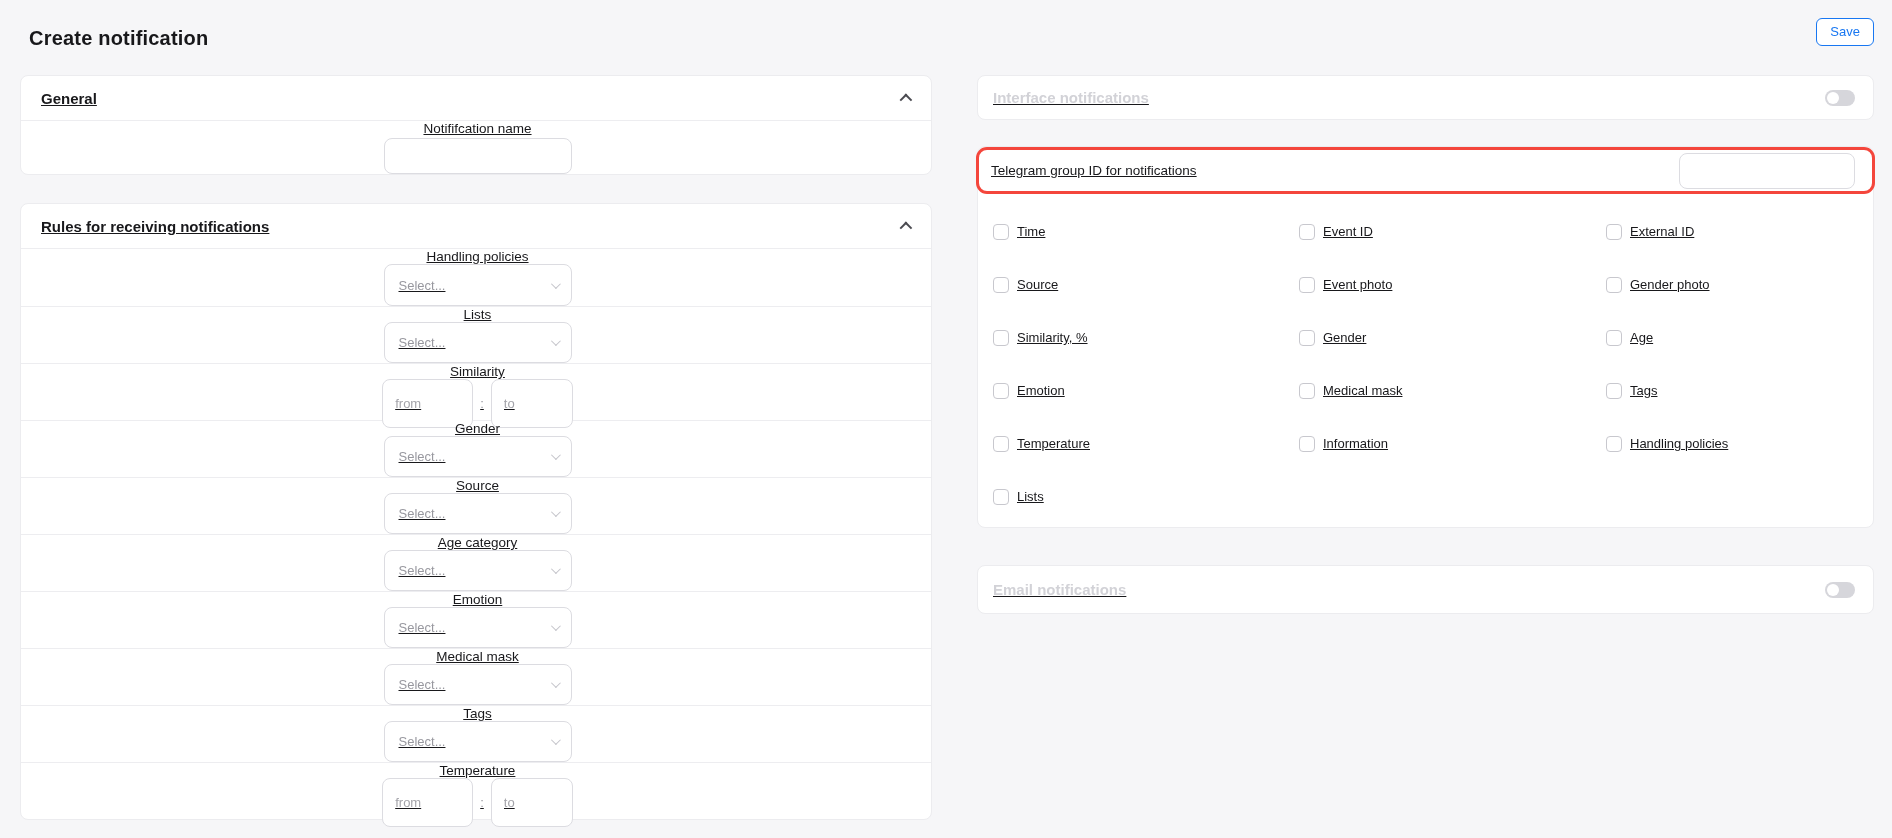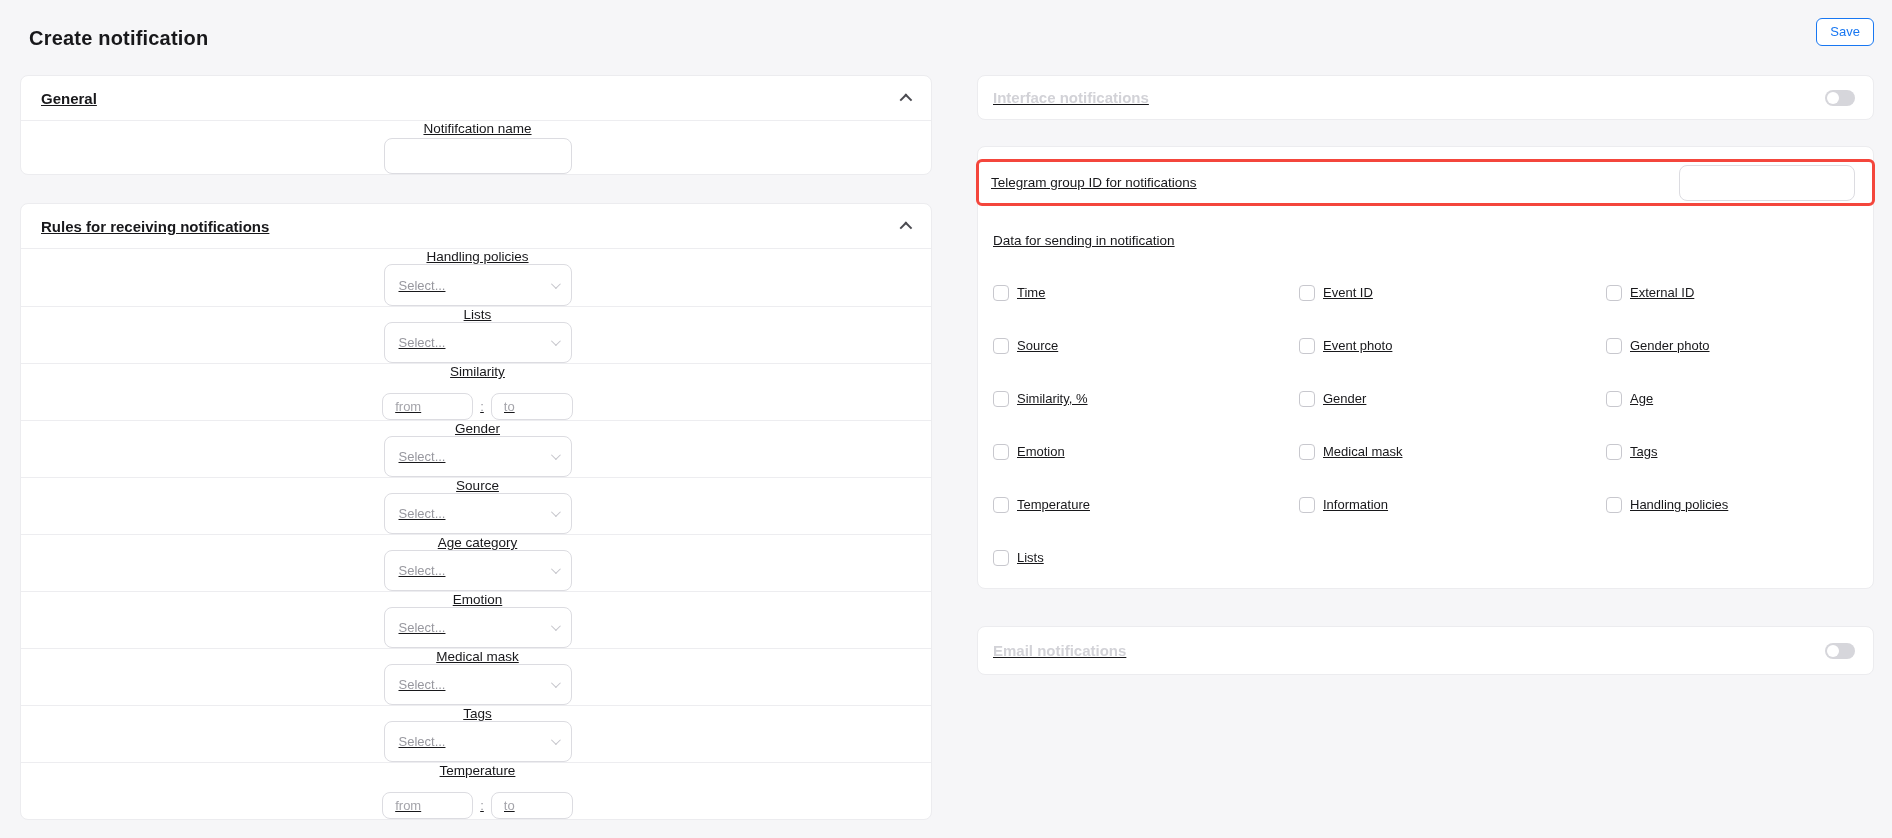--- a/index.html
+++ b/index.html
@@ -35,40 +35,40 @@
   #rules-rows .row{height:57px;}
   .field-label{font-size:13.5px;}
   .text-input{width:188px;height:36px;border:1px solid var(--ctl-border);border-radius:8px;
     padding:0 12px;font-size:13px;font-family:"Liberation Sans",sans-serif;color:var(--text);outline:none;}
   .select{width:188px;height:44px;border:1px solid var(--ctl-border);border-radius:8px;background:#fff;
     display:flex;align-items:center;justify-content:space-between;padding:0 13px 0 14px;cursor:pointer;}
   .select-value{color:var(--muted);font-size:13px;}
   .chev-down{width:7px;height:7px;border-style:solid;border-color:#c4c4ca;border-width:0 1.5px 1.5px 0;
     transform:rotate(45deg) translateY(-2px);}
   .range{display:flex;align-items:center;gap:7px;}
-  .range input{height:27px;border:1px solid var(--ctl-border);border-radius:8px;padding:0 12px;
+  .range input{height:49px;border:1px solid var(--ctl-border);border-radius:8px;padding:0 12px;
     font-size:13px;font-family:"Liberation Sans",sans-serif;outline:none;}
   .range .from{width:91px;}
   .range .to{width:82px;}
   .range .colon{color:var(--muted);font-size:13px;}
   input::placeholder{color:#a4a4aa;}
   
   .bar-panel{height:45px;display:flex;align-items:center;justify-content:space-between;padding:0 18px 0 15px;}
   .bar-panel .panel-title{color:var(--disabled);}
   .mt26{margin-top:26px;}
   .mt37{margin-top:37px;}
   .email-bar{height:49px;}
   .toggle{width:30px;height:16px;border-radius:9px;background:var(--toggle-off);position:relative;cursor:pointer;flex:none;}
   .toggle .knob{position:absolute;top:2px;left:2px;width:12px;height:12px;border-radius:50%;background:#fff;}
   .toggle.on{background:var(--accent);}
   .toggle.on .knob{left:auto;right:2px;}
   .tg-header{height:53px;display:flex;align-items:center;justify-content:space-between;
     padding:0 18px 0 15px;border-bottom:1px solid var(--divider);}
   .tg-id-row{display:flex;align-items:center;justify-content:space-between;height:47px;
-    border:3px solid var(--highlight);border-radius:6px;margin:12px -2px;padding:0 17px 0 12px;background:#fff;}
+    border:3px solid var(--highlight);border-radius:11px;margin:0 -2px;padding:0 17px 0 12px;background:#fff;}
   .tg-id-row .field-label{font-size:13.5px;}
   .tg-id-input{width:176px;height:36px;border:1px solid var(--ctl-border);border-radius:8px;
     padding:0 12px;font-size:13px;font-family:"Liberation Sans",sans-serif;outline:none;}
   .tg-body{padding:15px 18px 8px 15px;}
   .data-label{font-size:13.5px;margin-bottom:22px;}
   .cb-grid{display:grid;grid-template-columns:298px 299px 1fr;grid-auto-rows:45px;align-items:center;gap:8px;}
   .cb-item{display:flex;align-items:center;gap:8px;cursor:pointer;}
   .cb-box{width:16px;height:16px;border:1.5px solid #c8c8ce;border-radius:4px;background:#fff;flex:none;}
   .cb-label{font-size:13px;}
 </style>
@@ -187,21 +187,20 @@
             <span class="knob"></span>
           </span>
       </section>
 
       <section class="panel mt26">
         <div class="tg-id-row" id="tg-id-row">
           <span class="field-label">Telegram group ID for notifications</span>
           <input class="tg-id-input" value="" style="">
         </div>
         <div class="tg-body">
-          <div class="data-label">Data for sending in notification</div>
           <div class="cb-grid" id="cb-grid">
               <label class="cb-item">
                 <span class="cb-box"></span>
                 <span class="cb-label">Time</span>
               </label>
               <label class="cb-item">
                 <span class="cb-box"></span>
                 <span class="cb-label">Event ID</span>
               </label>
               <label class="cb-item">

